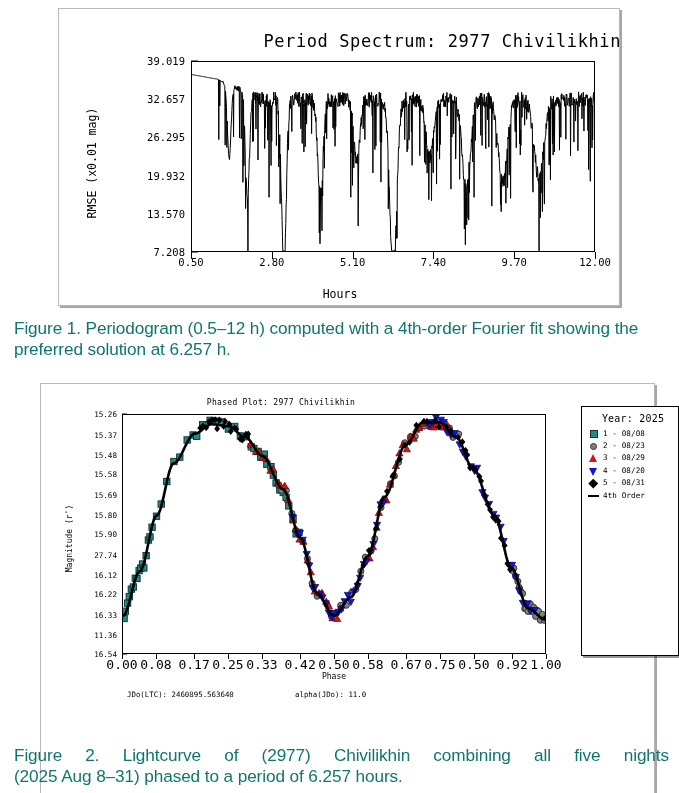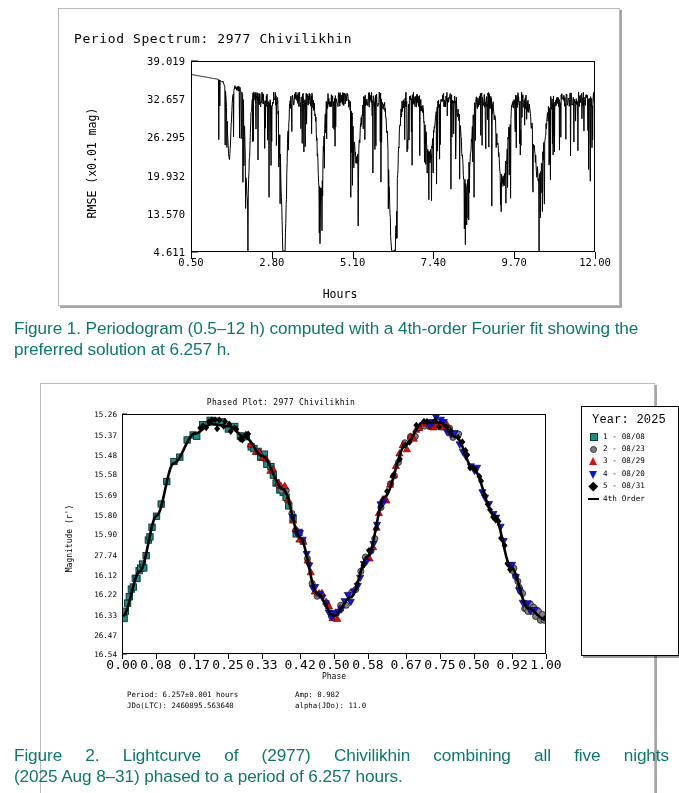--- a/index.html
+++ b/index.html
@@ -16,22 +16,22 @@
   .caption{position:absolute;font-size:17.2px;line-height:21px;color:#0f766e;
            letter-spacing:-0.1px;}
   #cap1{left:14px;top:318px;width:655px;}
   #cap2{left:14px;top:745px;width:655px;text-align:justify;}
   #cap2 .l1{display:block;text-align:justify;text-align-last:justify;}
 
   
   .mono{font-family:"DejaVu Sans Mono","Liberation Mono",monospace;}
 
   
-  #p1-title{position:absolute;left:15px;top:22px;width:562px;text-align:left;
-            font-size:13px;letter-spacing:.6px;}
+  #p1-title{position:absolute;left:0;top:22px;width:562px;text-align:right;
+            font-size:17px;letter-spacing:.6px;}
   #p1-plot{position:absolute;left:132px;top:52px;width:404px;height:191px;
            border:1.6px solid #000;box-sizing:border-box;background:#fff;overflow:hidden;}
   #p1-svg{display:block;width:100%;height:100%;}
   .p1-ylab{position:absolute;right:0;transform:translateY(-50%);
            font-size:10.5px;text-align:right;white-space:nowrap;}
   #p1-ylabels{position:absolute;left:0;top:52px;width:126px;height:191px;}
   .p1-ytick{position:absolute;left:132px;width:7px;height:0;
             border-top:1.6px solid #000;transform:translateY(-50%);}
   #p1-xlabels{position:absolute;left:132px;top:247px;width:404px;height:16px;}
   .p1-xlab{position:absolute;transform:translateX(-50%);font-size:10.5px;white-space:nowrap;}
@@ -56,21 +56,21 @@
   .p2-xlab{position:absolute;transform:translateX(-50%);font-size:13px;white-space:nowrap;}
   .p2-xtick{position:absolute;top:270px;width:0;height:5px;border-left:1.3px solid #000;}
   #p2-xtitle{position:absolute;left:81px;top:288px;width:424px;text-align:center;font-size:8px;}
   #p2-ytitle{position:absolute;left:-52px;top:150px;width:160px;text-align:center;
              font-size:8px;transform:rotate(-90deg);transform-origin:center;}
 
   
   #p2-legend{position:absolute;left:540px;top:22px;width:98px;height:250px;
              border:1.3px solid #000;background:#fff;box-sizing:border-box;
              box-shadow:2px 2px 0 rgba(0,0,0,.4);padding:6px 4px 0 6px;}
-  #legend-title{font-size:12px;text-align:left;margin:0 0 3px 4px;letter-spacing:.2px;font-family:Liberation Mono, monospace;}
+  #legend-title{font-size:10px;text-align:center;margin:0 0 3px 4px;letter-spacing:.2px;}
   .legend-row{display:flex;align-items:center;height:12.4px;gap:4px;}
   .legend-mark{width:11px;height:11px;flex:0 0 11px;position:relative;}
   .legend-text{font-size:7.6px;white-space:nowrap;letter-spacing:.1px;}
 
   .mk-square{position:absolute;left:1.5px;top:2px;width:8px;height:8px;background:#1f8c87;
              border:1px solid #0c3a38;box-sizing:border-box;}
   .mk-circle{position:absolute;left:2px;top:2.5px;width:7px;height:7px;border-radius:50%;
              background:#808080;border:1px solid #333;box-sizing:border-box;}
   .mk-tri-up{position:absolute;left:1px;top:2px;width:0;height:0;
              border-left:4.5px solid transparent;border-right:4.5px solid transparent;
@@ -97,21 +97,21 @@
     <div class="mono" id="p1-title">Period Spectrum: 2977 Chivilikhin</div>
 
     <div class="mono" id="p1-ytitle">RMSE (x0.01 mag)</div>
 
     <div id="p1-ylabels">
         <div class="p1-ylab mono" style="top: 0px;">39.019</div>
         <div class="p1-ylab mono" style="top: 38.1988px;">32.657</div>
         <div class="p1-ylab mono" style="top: 76.3976px;">26.295</div>
         <div class="p1-ylab mono" style="top: 114.602px;">19.932</div>
         <div class="p1-ylab mono" style="top: 152.801px;">13.570</div>
-        <div class="p1-ylab mono" style="top: 191px;">4.611</div>
+        <div class="p1-ylab mono" style="top: 191px;">7.208</div>
       </div>
     <div id="p1-yticks-holder">
         <div class="p1-ytick" style="top: 52px;"></div>
         <div class="p1-ytick" style="top: 90.1988px;"></div>
         <div class="p1-ytick" style="top: 128.398px;"></div>
         <div class="p1-ytick" style="top: 166.602px;"></div>
         <div class="p1-ytick" style="top: 204.801px;"></div>
         <div class="p1-ytick" style="top: 243px;"></div>
       </div>
 
@@ -154,21 +154,21 @@
         <div class="p2-ylab" style="top: 20.625px;">15.37</div>
         <div class="p2-ylab" style="top: 41.25px;">15.48</div>
         <div class="p2-ylab" style="top: 60px;">15.58</div>
         <div class="p2-ylab" style="top: 80.625px;">15.69</div>
         <div class="p2-ylab" style="top: 101.25px;">15.80</div>
         <div class="p2-ylab" style="top: 120px;">15.90</div>
         <div class="p2-ylab" style="top: 140.625px;">27.74</div>
         <div class="p2-ylab" style="top: 161.25px;">16.12</div>
         <div class="p2-ylab" style="top: 180px;">16.22</div>
         <div class="p2-ylab" style="top: 200.625px;">16.33</div>
-        <div class="p2-ylab" style="top: 221.25px;">26.47</div>
+        <div class="p2-ylab" style="top: 221.25px;">11.36</div>
         <div class="p2-ylab" style="top: 240px;">16.54</div>
       </div>
     <div id="p2-yticks-holder">
         <div class="p2-ytick" style="top: 30px;"></div>
         <div class="p2-ytick" style="top: 50.625px;"></div>
         <div class="p2-ytick" style="top: 71.25px;"></div>
         <div class="p2-ytick" style="top: 90px;"></div>
         <div class="p2-ytick" style="top: 110.625px;"></div>
         <div class="p2-ytick" style="top: 131.25px;"></div>
         <div class="p2-ytick" style="top: 150px;"></div>
@@ -525,24 +525,20 @@
             <span class="legend-mark">
               <span class="mk-line" style="border-top-color: rgb(0, 0, 0);"></span>
             </span>
             <span class="legend-text mono">4th Order</span>
           </div>
         </div>
     </div>
 
     <div id="p2-annot" class="mono">
       <div class="annot-row">
-        <span class="annot-a">Period: 6.257±0.001 hours</span>
-        <span class="annot-b">Amp: 0.982</span>
-      </div>
-      <div class="annot-row">
         <span class="annot-a">JDo(LTC): 2460895.563640</span>
         <span class="annot-b">alpha(JDo): 11.0</span>
       </div>
     </div>
   </div>
 
   <div class="caption" id="cap2">
     <span class="l1">Figure 2. Lightcurve of (2977) Chivilikhin combining all five nights</span>
     <span>(2025 Aug 8–31) phased to a period of 6.257 hours.</span>
   </div>

